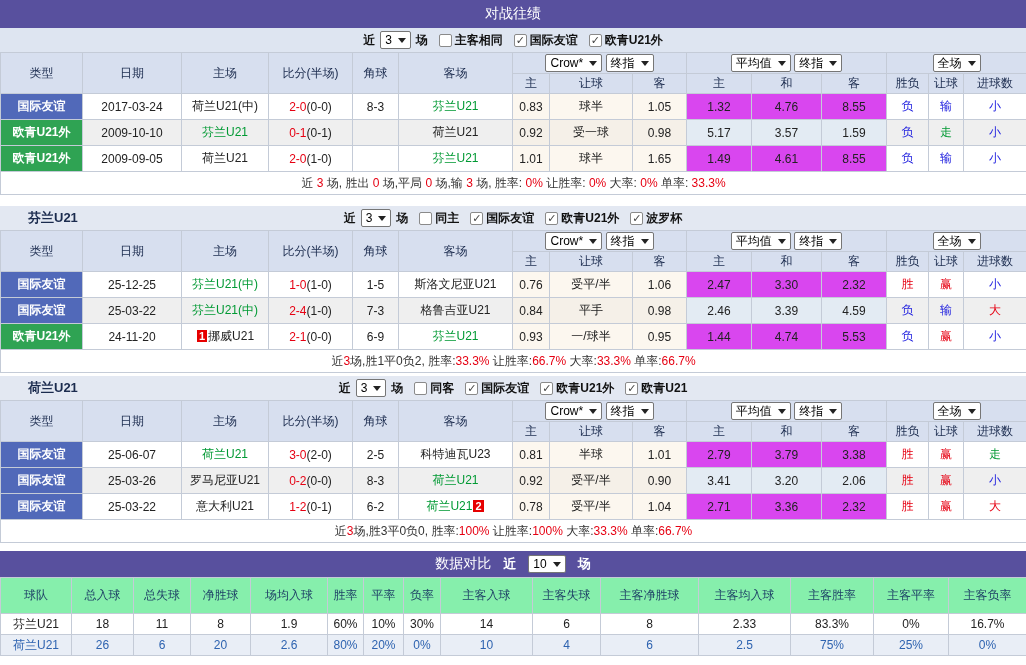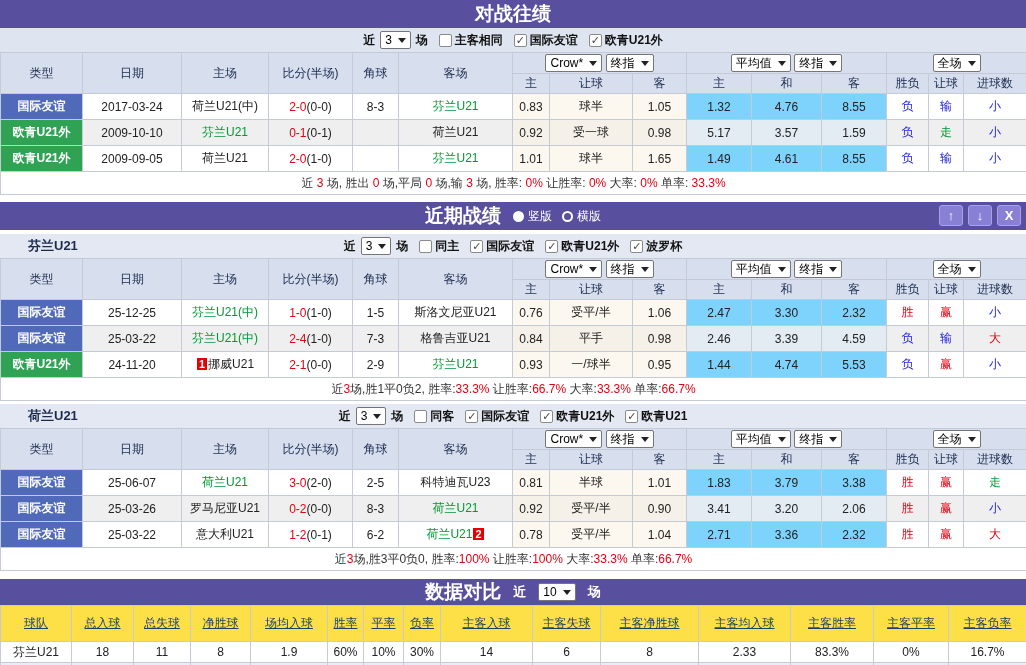--- a/index.html
+++ b/index.html
@@ -9,21 +9,21 @@
     font-family:"Liberation Sans","DejaVu Sans",sans-serif;
     font-size:12px; color:#222;
   }
   .tbar {
     height:28px; background:#58509E; color:#fff;
     display:flex; align-items:center; justify-content:center;
     font-size:14px; font-weight:bold; position:relative;
   }
   .tbar.small { height:26px; font-size:13px; }
   .center-group { display:flex; align-items:center; gap:12px; }
-  .tbar-title { font-size:19px; font-weight:bold; }
+  .tbar-title { font-size:14px; font-weight:normal; }
   .radio-group { display:flex; align-items:center; gap:10px; font-size:12px; font-weight:normal; }
   .radio-item { display:flex; align-items:center; gap:4px; cursor:pointer; }
   .radio { width:11px; height:11px; border:2px solid #fff; border-radius:50%; display:inline-block; }
   .radio.on { background:#fff; }
   .wbtns { position:absolute; right:5px; top:3px; display:flex; gap:5px; }
   .wbtn {
     width:24px; height:21px; background:#8780D5; border:1px solid #A9A2E6; border-radius:3px;
     color:#fff; font-weight:bold; font-size:13px; display:flex; align-items:center; justify-content:center;
     cursor:pointer;
   }
@@ -51,31 +51,31 @@
   .match-table td, .cmp-table td {
     border:1px solid #C4CBD7; text-align:center; white-space:nowrap; overflow:hidden; padding:0 2px;
   }
   .match-table thead td { background:#D7DFEF; color:#1B2B4E; font-weight:normal; }
   .match-table thead tr.group td { height:21px; }
   .match-table thead tr.sub td { height:20px; }
   .match-table tbody td { height:26px; background:#fff; }
   .match-table tr.alt td { background:#EFEFEF; }
   .match-table tbody td.cream { background:#FCF7EF; }
   .match-table tr.alt td.cream { background:#F5F0E8; }
-  .match-table tbody td.ltblue { background:#7dd3fc; }
+  .match-table tbody td.ltblue { background:#d946ef; }
   .match-table tr.alt td.ltblue { background:#E3EBF3; }
   table tr td.lg-blue { background:#5169B9 !important; color:#fff; font-weight:bold; }
   table tr td.lg-green { background:#2FA353 !important; color:#fff; font-weight:bold; }
   .summary-row td { height:23px; background:#fff; border:1px solid #C4CBD7; text-align:center; color:#333; }
   .t-red { color:#E60012; }
   .t-blue { color:#2121DF; }
   .t-green { color:#009933; }
   .t-teamgreen { color:#009933; }
   .numbadge { background:#E60000; color:#fff; font-size:11px; font-weight:bold; padding:0 2px; margin:0 1px; }
-  .cmp-table thead td { background:#fde047; color:#1E4166; height:36px;text-decoration:underline; }
+  .cmp-table thead td { background:#86efac; color:#1E4166; height:36px; }
   .cmp-table tbody td { height:21px; }
   .cmp-table tr.hl td { background:#E9EEF6; color:#2E63B0; }
   .gap7 { height:7px; } .gap4 { height:4px; } .gap3 { height:3px; } .gap8 { height:8px; }
 </style>
 </head>
 <body>
 
 <div>
 
   <div class="tbar">
@@ -219,40 +219,20 @@
         <tfoot>
           <tr class="summary-row">
             <td colspan="15"><span>近 </span><span class="t-red">3</span><span> 场, 胜出 </span><span class="t-red">0</span><span> 场,平局 </span><span class="t-red">0</span><span> 场,输 </span><span class="t-red">3</span><span> 场, 胜率: </span><span class="t-red">0%</span><span> 让胜率: </span><span class="t-red">0%</span><span> 大率: </span><span class="t-red">0%</span><span> 单率: </span><span class="t-red">33.3%</span></td>
           </tr>
         </tfoot>
       </table>
     </div>
 
   <div class="gap7"></div>
 
-  <div class="tbar">
-    <div class="center-group">
-      <span class="tbar-title">近期战绩</span>
-      <span class="radio-group" id="recent-radios">
-          <span class="radio-item">
-            <span class="radio on"></span>
-            <span>竖版</span>
-          </span>
-          <span class="radio-item">
-            <span class="radio"></span>
-            <span>横版</span>
-          </span>
-        </span>
-    </div>
-    <div class="wbtns" id="recent-wbtns">
-        <div class="wbtn">↑</div>
-        <div class="wbtn">↓</div>
-        <div class="wbtn">X</div>
-      </div>
-  </div>
   <div class="gap4"></div>
 
   <div id="recent-sections">
       <div class="team-bar">
         <span class="team-name">芬兰U21</span>
         <span style="display: inline-flex; align-items: center; gap: 5px;">
           <span>近</span>
           <span class="sel">
             <span>3</span>
             <span class="chev"></span>
@@ -373,21 +353,21 @@
               <td class="ltblue">4.59</td>
               <td><span class="t-blue">负</span></td>
               <td><span class="t-blue">输</span></td>
               <td><span class="t-red">大</span></td>
             </tr>
             <tr>
               <td class="lg-green">欧青U21外</td>
               <td>24-11-20</td>
               <td><span class="numbadge">1</span><span>挪威U21</span></td>
               <td><span class="t-red">2-1</span><span>(0-0)</span></td>
-              <td>2-9</td>
+              <td>6-9</td>
               <td><span class="t-teamgreen">芬兰U21</span></td>
               <td class="cream">0.93</td>
               <td class="cream">一/球半</td>
               <td class="cream">0.95</td>
               <td class="ltblue">1.44</td>
               <td class="ltblue">4.74</td>
               <td class="ltblue">5.53</td>
               <td><span class="t-blue">负</span></td>
               <td><span class="t-red">赢</span></td>
               <td><span class="t-blue">小</span></td>
@@ -496,21 +476,21 @@
             <tr>
               <td class="lg-blue">国际友谊</td>
               <td>25-06-07</td>
               <td><span class="t-teamgreen">荷兰U21</span></td>
               <td><span class="t-red">3-0</span><span>(2-0)</span></td>
               <td>2-5</td>
               <td><span>科特迪瓦U23</span></td>
               <td class="cream">0.81</td>
               <td class="cream">半球</td>
               <td class="cream">1.01</td>
-              <td class="ltblue">1.83</td>
+              <td class="ltblue">2.79</td>
               <td class="ltblue">3.79</td>
               <td class="ltblue">3.38</td>
               <td><span class="t-red">胜</span></td>
               <td><span class="t-red">赢</span></td>
               <td><span class="t-green">走</span></td>
             </tr>
             <tr class="alt">
               <td class="lg-blue">国际友谊</td>
               <td>25-03-26</td>
               <td><span>罗马尼亚U21</span></td>

